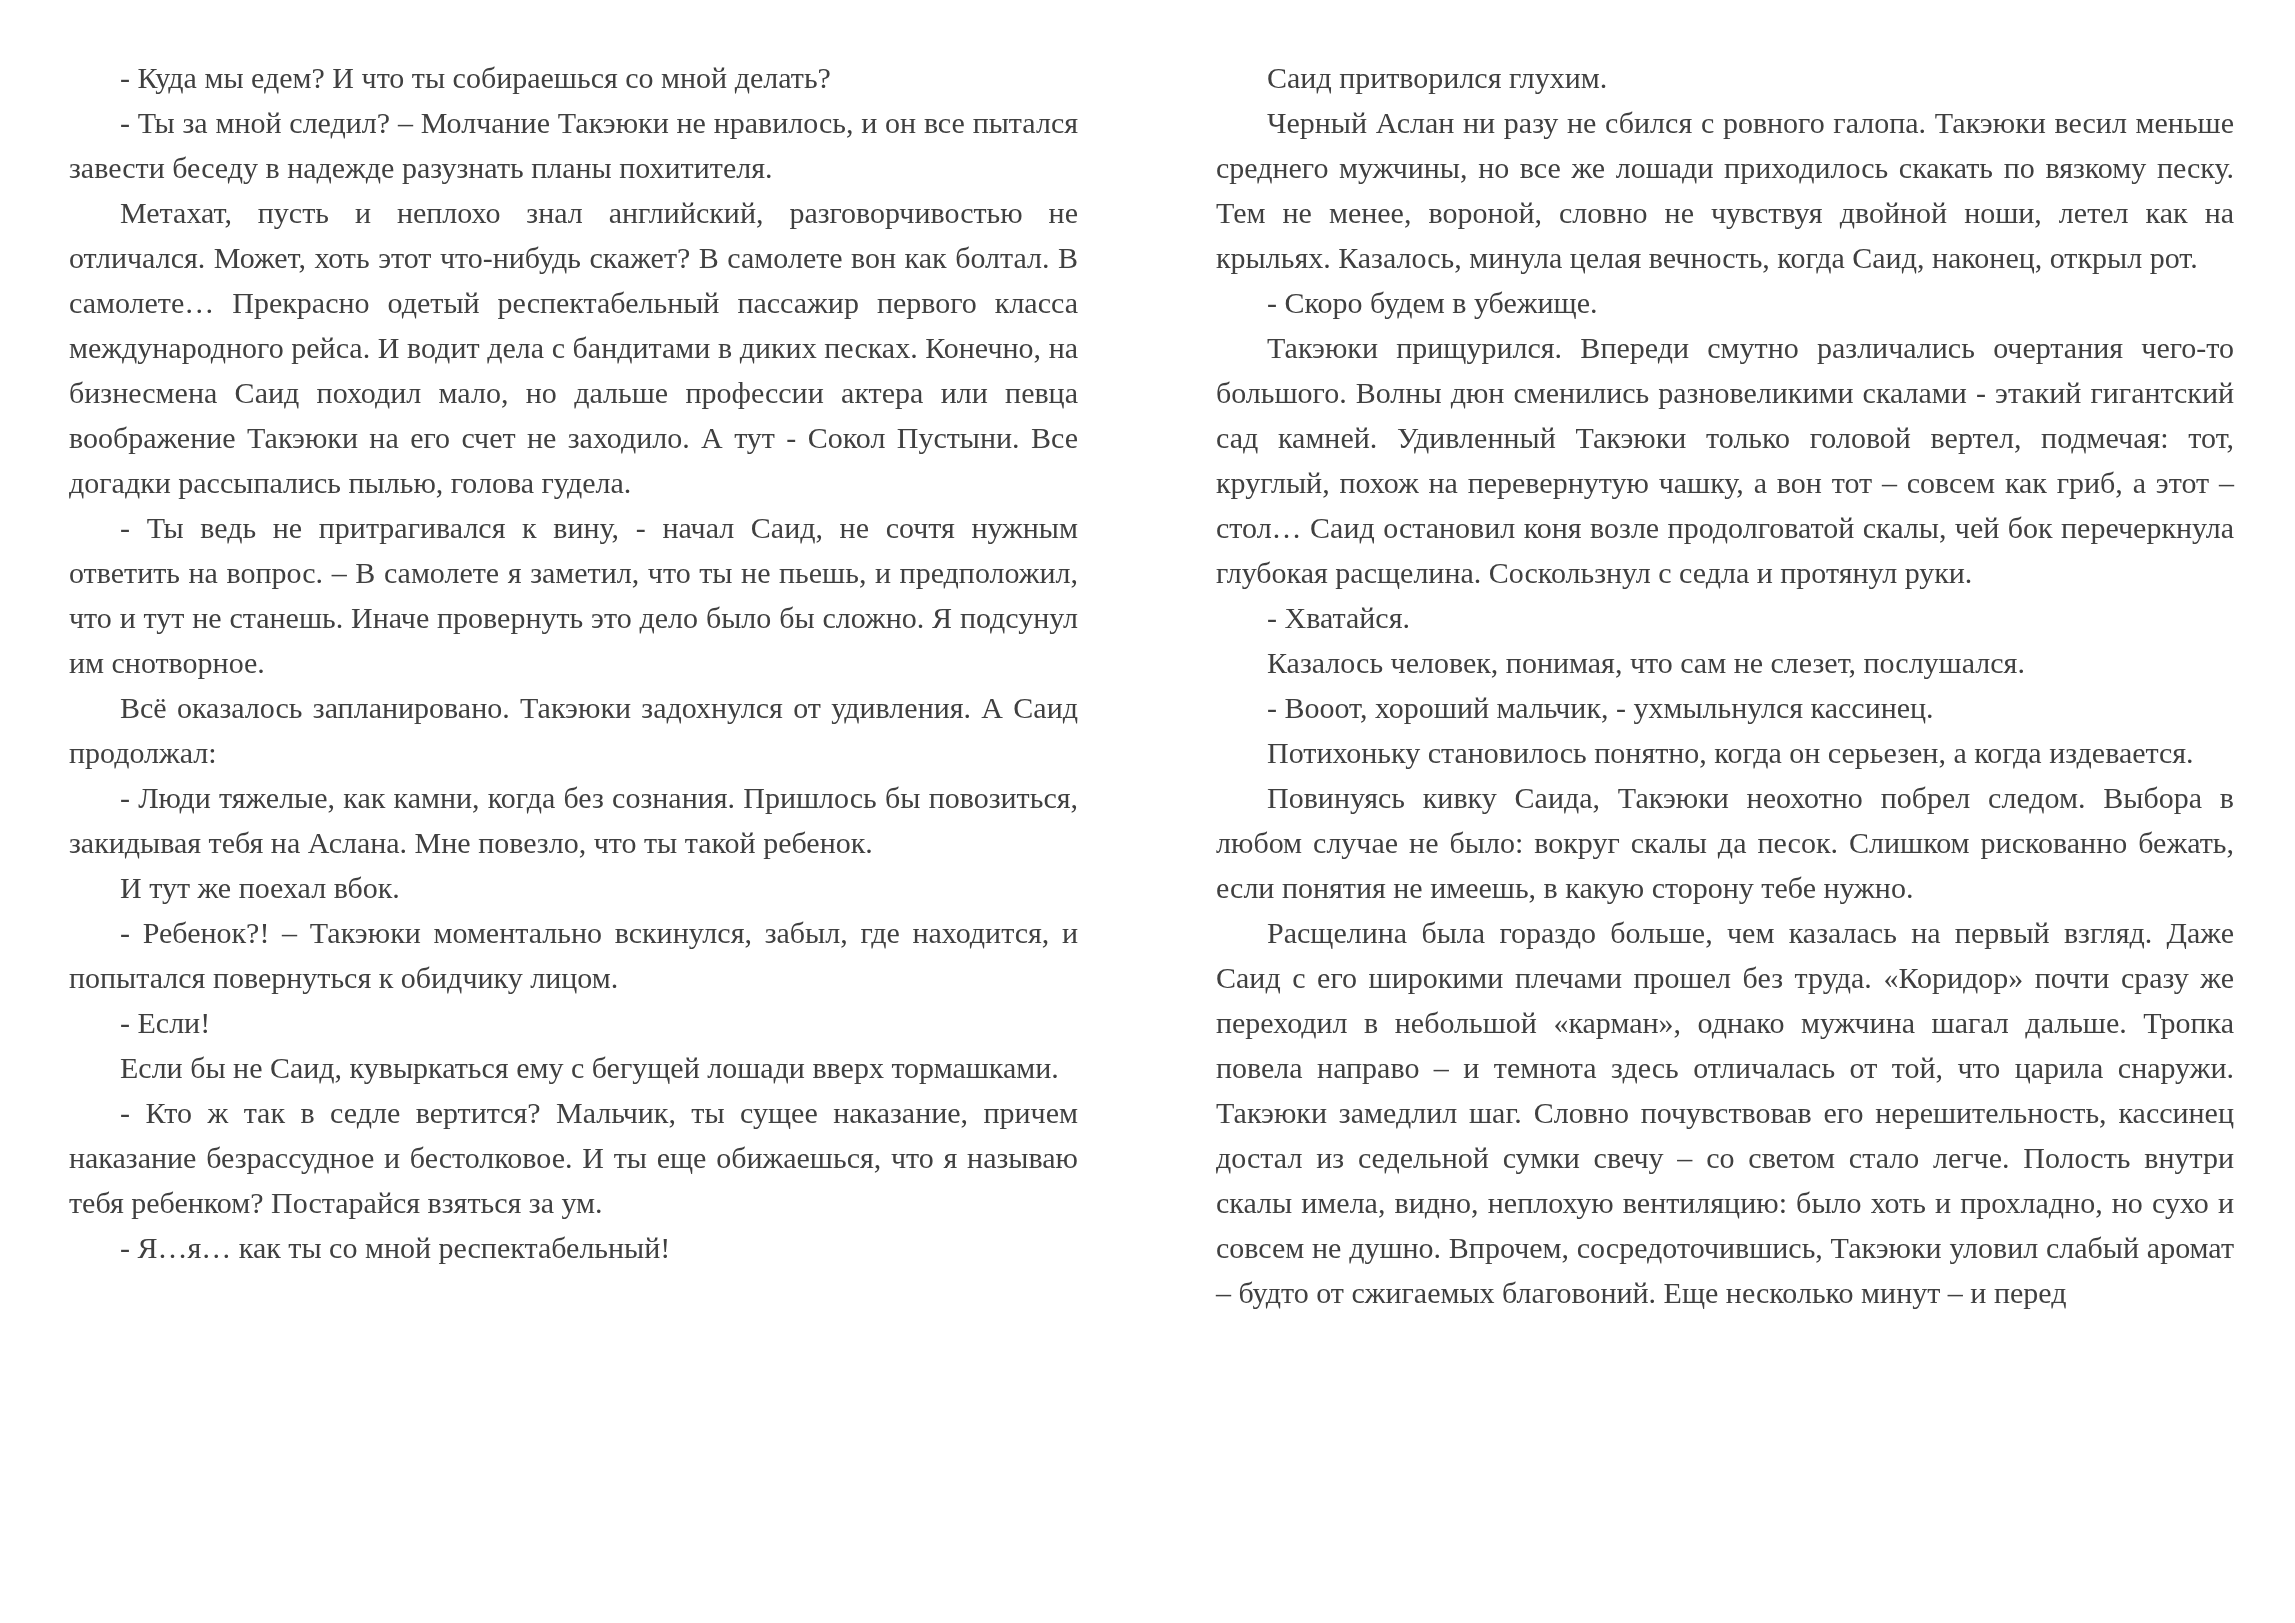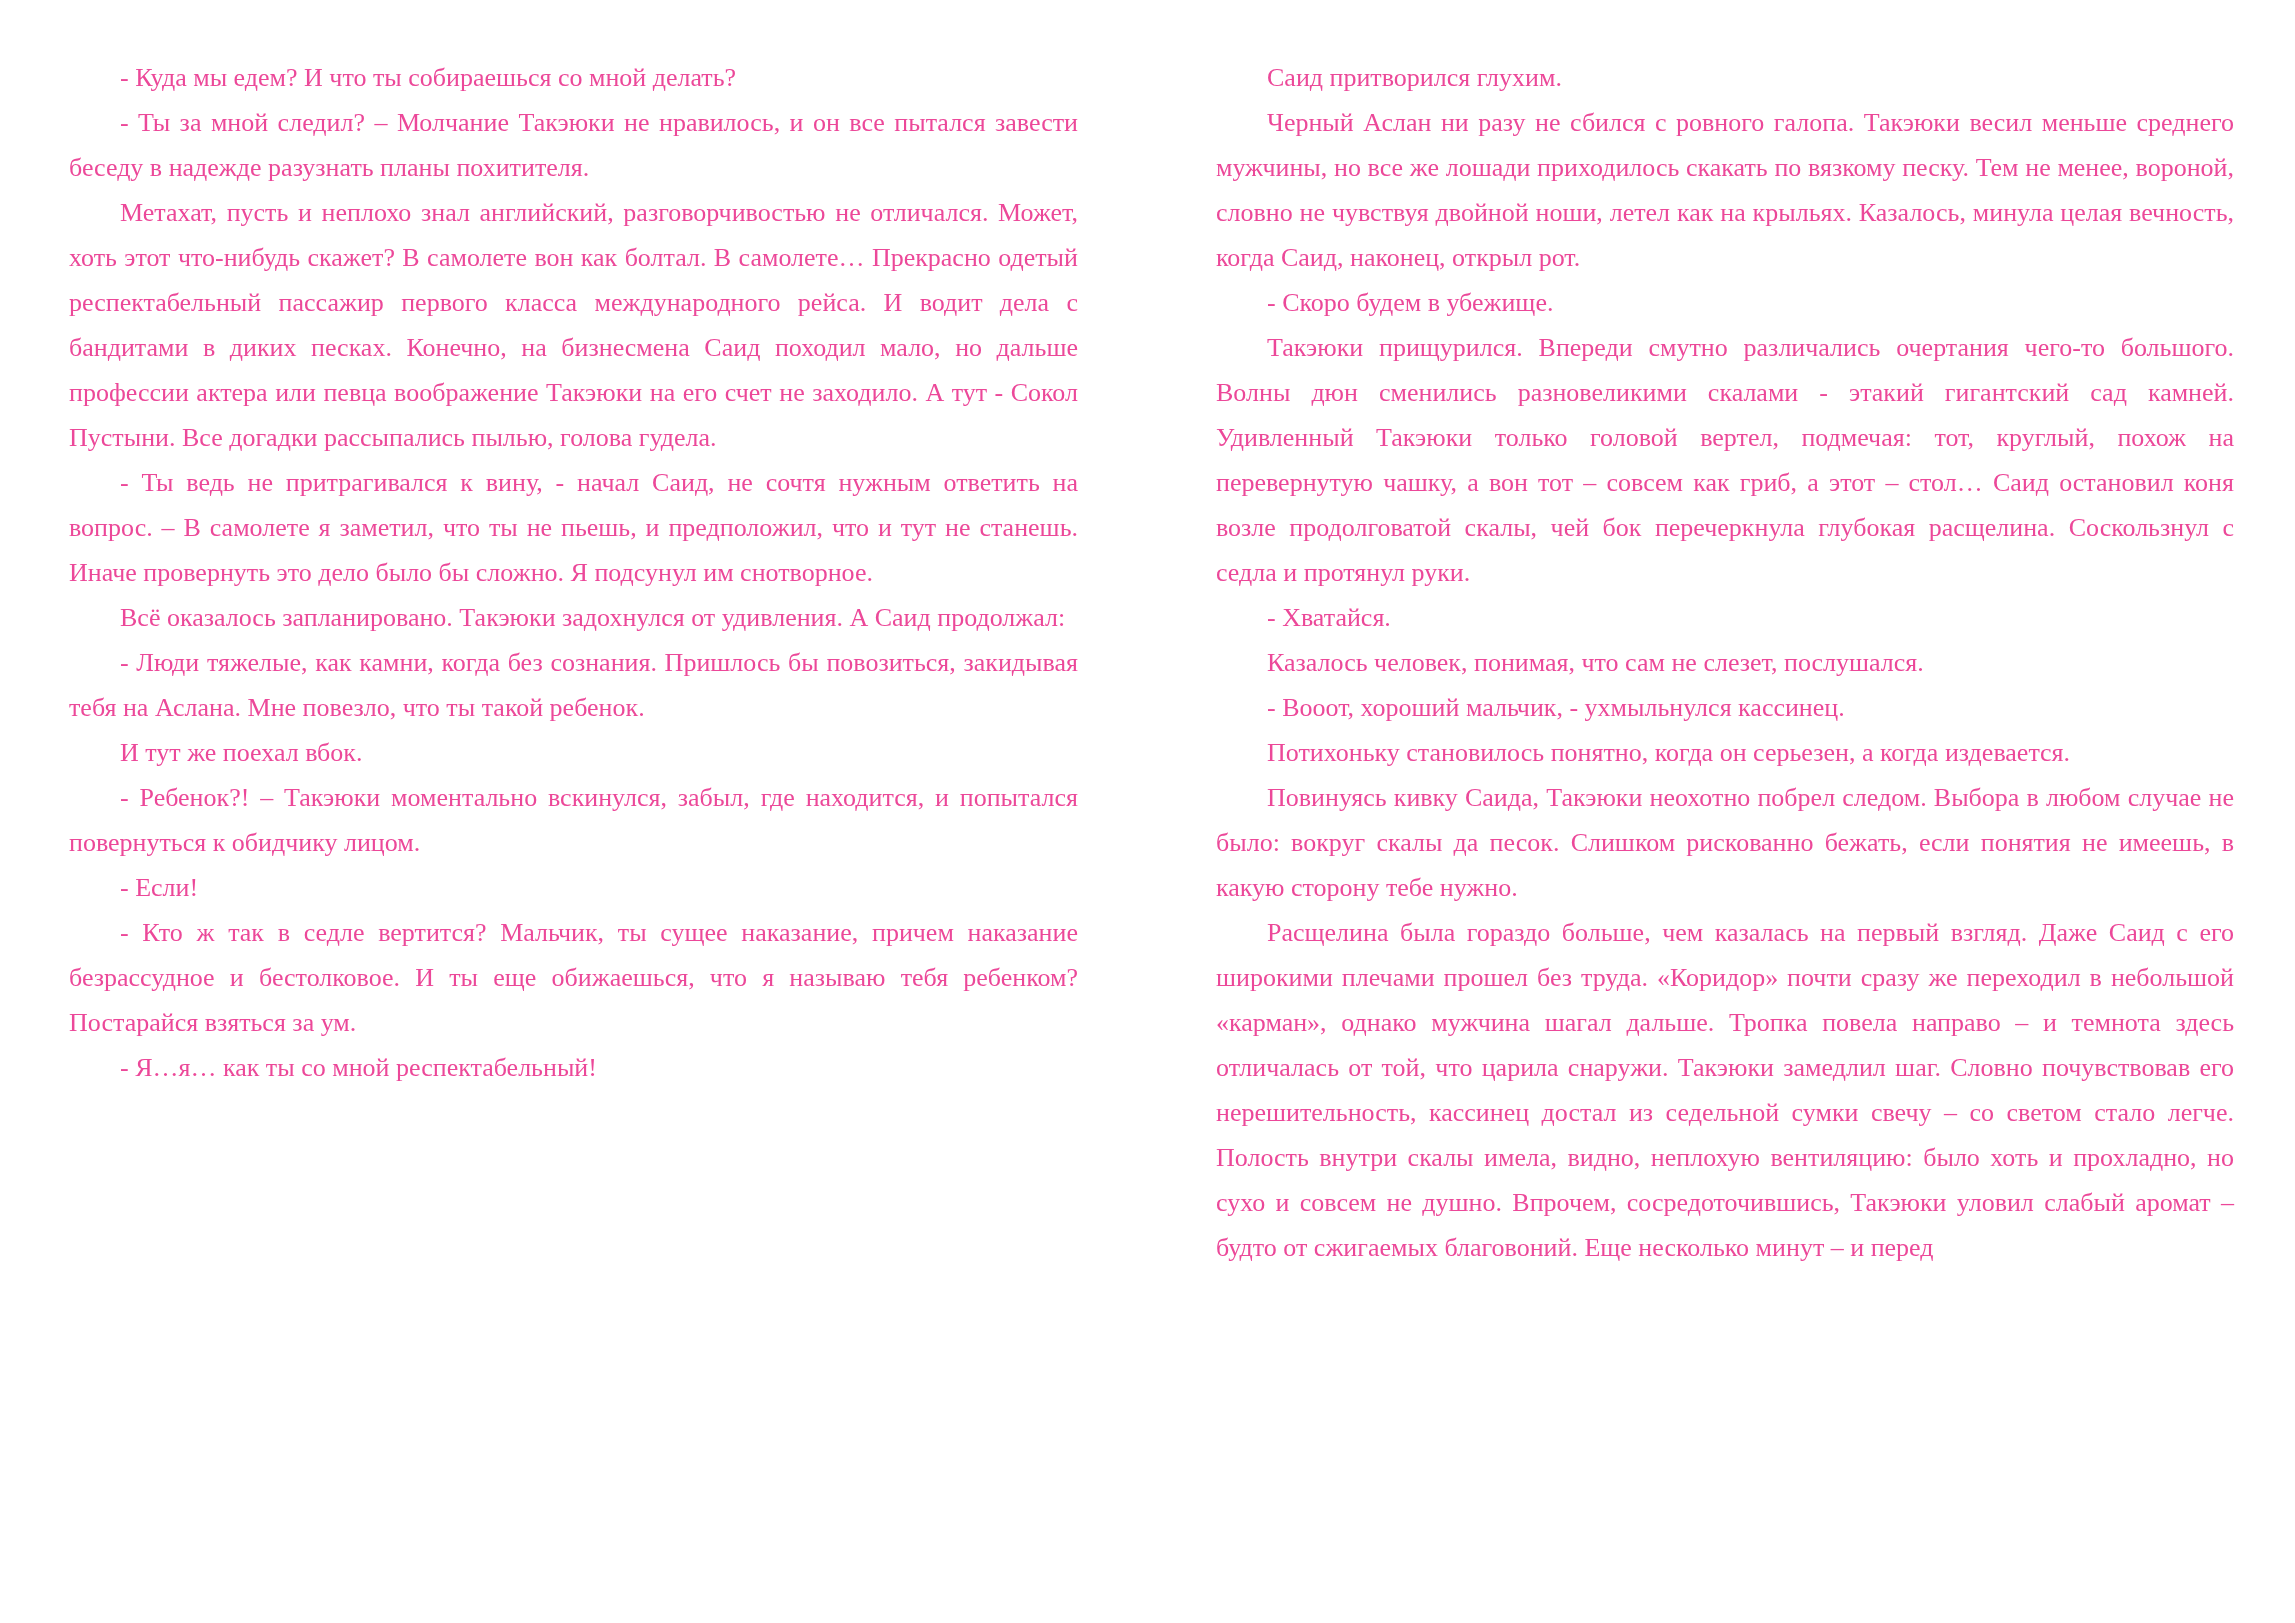--- a/index.html
+++ b/index.html
@@ -17,22 +17,22 @@
     position: absolute;
     left: 0; top: 0;
     width: 2295px;
     height: 1623px;
     background: #ffffff;
     overflow: hidden;
   }
   .column {
     position: absolute;
     top: 55px;
-    color: #ec4899;
-    font-size: 26px;
+    color: #404040;
+    font-size: 30px;
     line-height: 45px;
     text-align: justify;
     letter-spacing: 0;
   }
   .col-left  { left: 69px;  width: 1009px; }
   .col-right { left: 1216px; width: 1018px; }
   .column p {
     margin: 0;
     padding: 0;
     text-indent: 51px;
@@ -46,20 +46,21 @@
   <div class="column col-left">
     <p>- Куда мы едем? И что ты собираешься со мной делать?</p>
     <p>- Ты за мной следил? – Молчание Такэюки не нравилось, и он все пытался завести беседу в надежде разузнать планы похитителя.</p>
     <p>Метахат, пусть и неплохо знал английский, разговорчивостью не отличался. Может, хоть этот что-нибудь скажет? В самолете вон как болтал. В самолете… Прекрасно одетый респектабельный пассажир первого класса международного рейса. И водит дела с бандитами в диких песках. Конечно, на бизнесмена Саид походил мало, но дальше профессии актера или певца воображение Такэюки на его счет не заходило. А тут - Сокол Пустыни. Все догадки рассыпались пылью, голова гудела.</p>
     <p>- Ты ведь не притрагивался к вину, - начал Саид, не сочтя нужным ответить на вопрос. – В самолете я заметил, что ты не пьешь, и предположил, что и тут не станешь. Иначе провернуть это дело было бы сложно. Я подсунул им снотворное.</p>
     <p>Всё оказалось запланировано. Такэюки задохнулся от удивления. А Саид продолжал:</p>
     <p>- Люди тяжелые, как камни, когда без сознания. Пришлось бы повозиться, закидывая тебя на Аслана. Мне повезло, что ты такой ребенок.</p>
     <p>И тут же поехал вбок.</p>
     <p>- Ребенок?! – Такэюки моментально вскинулся, забыл, где находится, и попытался повернуться к обидчику лицом.</p>
     <p>- Если!</p>
+    <p>Если бы не Саид, кувыркаться ему с бегущей лошади вверх тормашками.</p>
     <p>- Кто ж так в седле вертится? Мальчик, ты сущее наказание, причем наказание безрассудное и бестолковое. И ты еще обижаешься, что я называю тебя ребенком? Постарайся взяться за ум.</p>
     <p>- Я…я… как ты со мной респектабельный!</p>
   </div>
   <div class="column col-right">
     <p>Саид притворился глухим.</p>
     <p>Черный Аслан ни разу не сбился с ровного галопа. Такэюки весил меньше среднего мужчины, но все же лошади приходилось скакать по вязкому песку. Тем не менее, вороной, словно не чувствуя двойной ноши, летел как на крыльях. Казалось, минула целая вечность, когда Саид, наконец, открыл рот.</p>
     <p>- Скоро будем в убежище.</p>
     <p>Такэюки прищурился. Впереди смутно различались очертания чего-то большого. Волны дюн сменились разновеликими скалами - этакий гигантский сад камней. Удивленный Такэюки только головой вертел, подмечая: тот, круглый, похож на перевернутую чашку, а вон тот – совсем как гриб, а этот – стол… Саид остановил коня возле продолговатой скалы, чей бок перечеркнула глубокая расщелина. Соскользнул с седла и протянул руки.</p>
     <p>- Хватайся.</p>
     <p>Казалось человек, понимая, что сам не слезет, послушался.</p>

